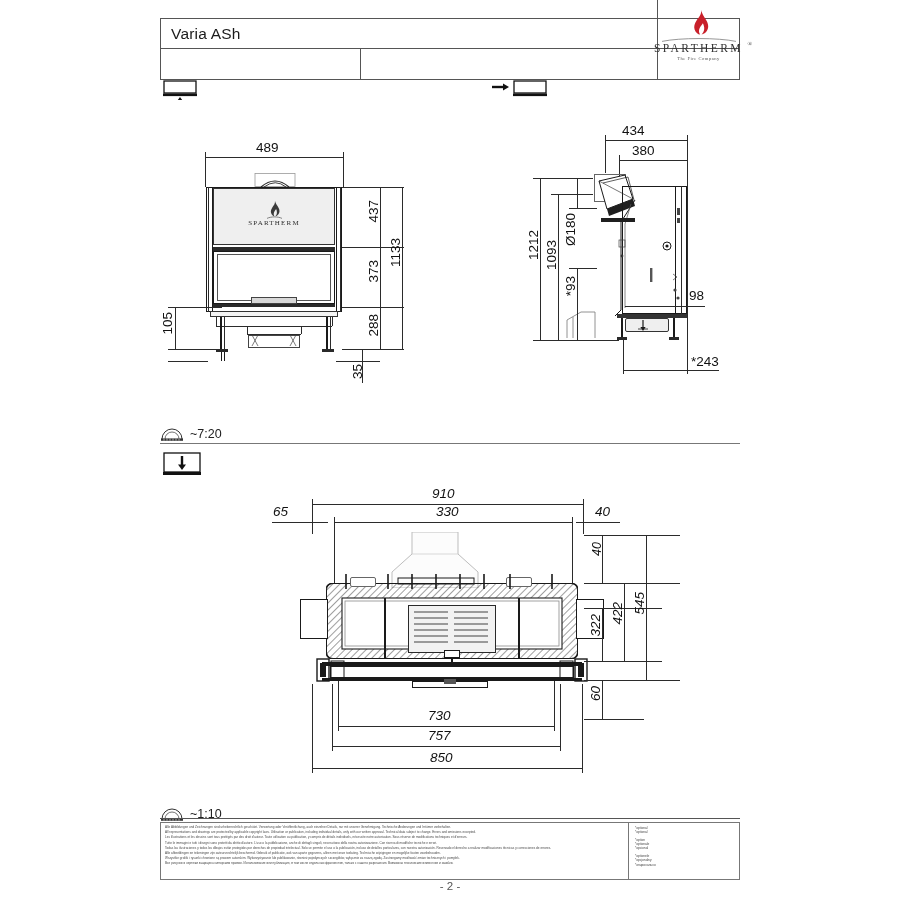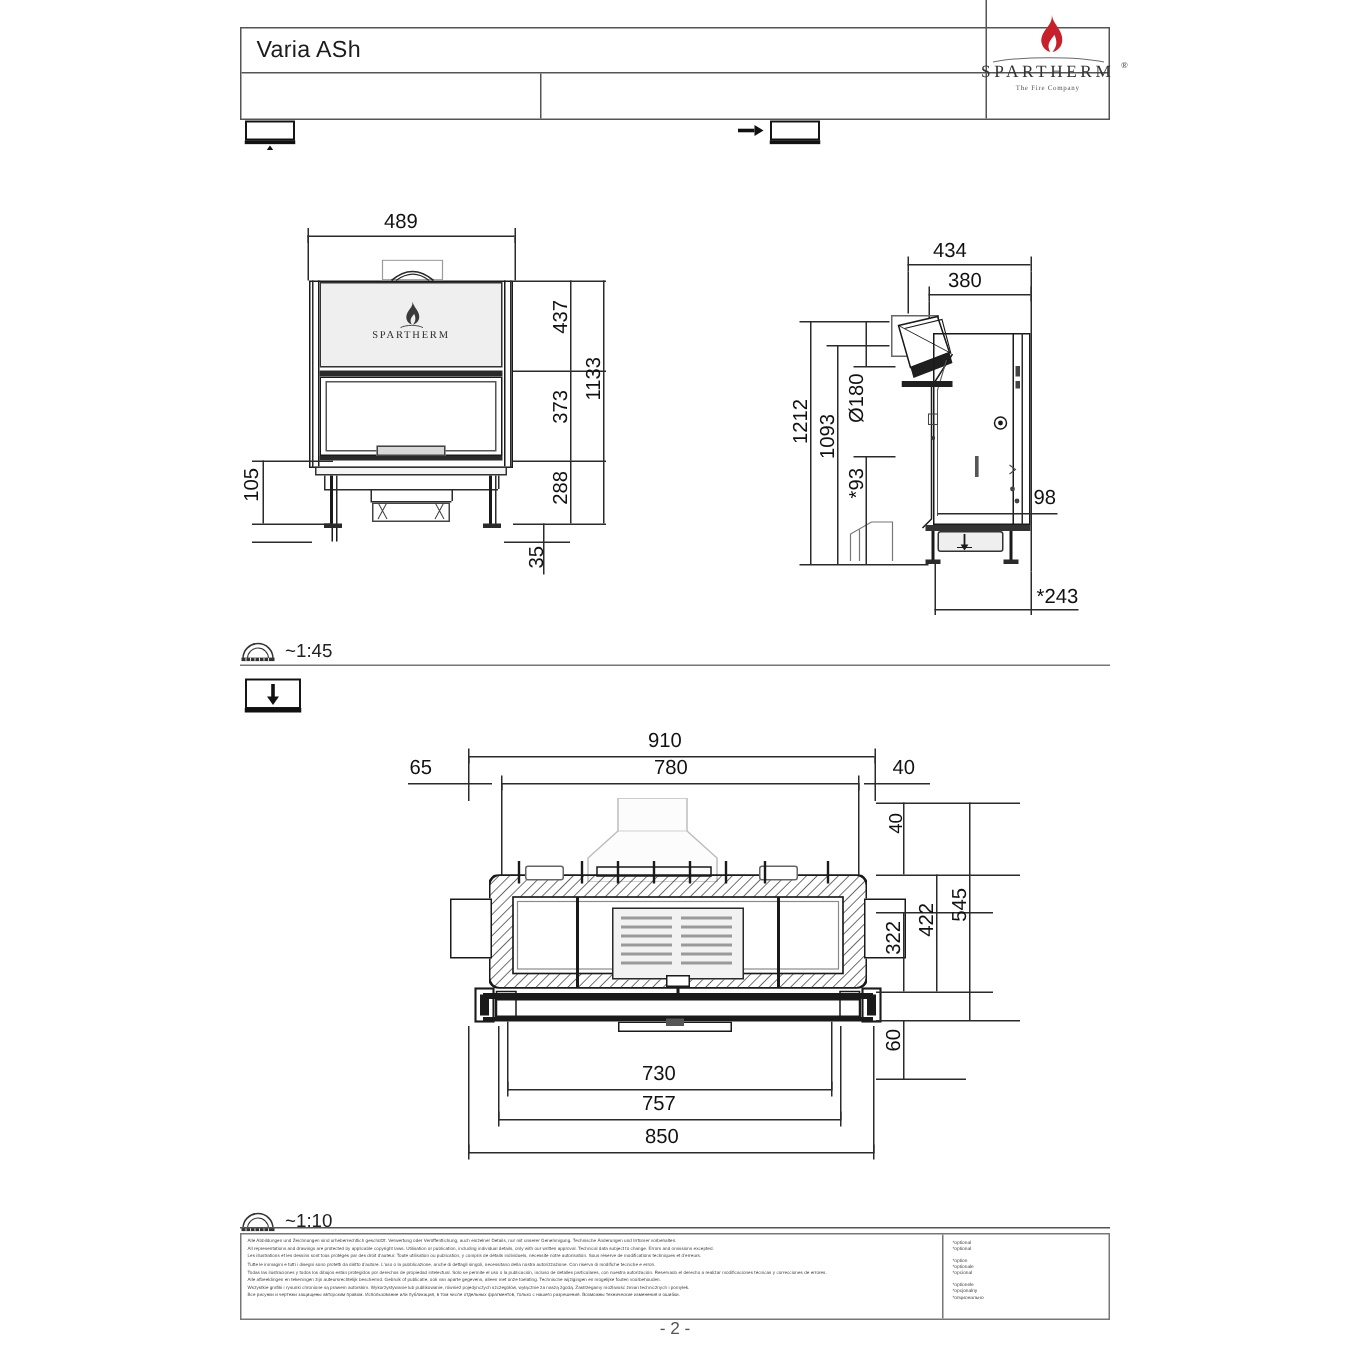--- a/index.html
+++ b/index.html
@@ -198,21 +198,21 @@
     <div class="ln hln thin" style="left:186px;top:231px;width:44px;"></div>
     <div class="dim-txt vert" style="left:200px;top:234px;">35</div>
 
     <div class="ln hln thin" style="left:18px;top:177px;width:54px;"></div>
     <div class="ln hln thin" style="left:18px;top:219px;width:54px;"></div>
     <div class="ln vln thin" style="left:25px;top:177px;height:42px;"></div>
     <div class="dim-txt vert" style="left:10px;top:182px;">105</div>
     <div class="ln hln thin" style="left:18px;top:231px;width:40px;"></div>
   </div>
 
-  <div class="abs" style="left:505px;top:118px;width:235px;height:290px;margin-top:36px;">
+  <div class="abs" style="left:505px;top:118px;width:235px;height:290px;">
 
     <div class="ln hln thin" style="left:100px;top:22px;width:82px;"></div>
     <div class="ln vln thin" style="left:100px;top:17px;height:10px;"></div>
     <div class="ln vln thin" style="left:182px;top:17px;height:10px;"></div>
     <div class="dim-txt" style="left:117px;top:5px;">434</div>
     <div class="ln hln thin" style="left:114px;top:42px;width:68px;"></div>
     <div class="ln vln thin" style="left:114px;top:37px;height:10px;"></div>
     <div class="ln vln thin" style="left:182px;top:37px;height:10px;"></div>
     <div class="dim-txt" style="left:127px;top:25px;">380</div>
     <div class="ln vln thin" style="left:100px;top:27px;height:28px;"></div>
@@ -297,43 +297,43 @@
       <rect x="1" y="12.4" width="22" height="2.4" fill="#333"></rect>
       <g stroke="#fff" stroke-width="0.6">
         <line x1="4" y1="12.6" x2="4" y2="14.6"></line>
           <line x1="7" y1="12.6" x2="7" y2="14.6"></line>
         <line x1="10" y1="12.6" x2="10" y2="14.6"></line>
           <line x1="13" y1="12.6" x2="13" y2="14.6"></line>
         <line x1="16" y1="12.6" x2="16" y2="14.6"></line>
           <line x1="19" y1="12.6" x2="19" y2="14.6"></line>
       </g>
     </svg>
-    <span class="scale-txt">~1:45</span>
+    <span class="scale-txt">~7:20</span>
   </div>
   <div class="ln hln" id="rule-mid"></div>
   <div class="abs" style="left:163px;top:452px;">
     <svg width="38" height="26" viewBox="0 0 38 26">
       <rect x="1" y="1" width="36" height="19" fill="none" stroke="#111" stroke-width="1.3"></rect>
       <rect x="0" y="20" width="38" height="3" fill="#111"></rect>
       <line x1="19" y1="4" x2="19" y2="13" stroke="#111" stroke-width="2.4"></line>
       <path d="M19 18 l-4 -5.6 h8 z" fill="#111"></path>
     </svg>
   </div>
 
-  <div class="abs" style="left:250px;top:480px;width:430px;height:320px;">
+  <div class="abs" style="left:250px;top:480px;width:430px;height:320px;font-style:italic;">
 
     <div class="ln hln thin" style="left:62px;top:24px;width:271px;"></div>
     <div class="ln vln thin" style="left:62px;top:19px;height:10px;"></div>
     <div class="ln vln thin" style="left:333px;top:19px;height:10px;"></div>
     <div class="dim-txt" style="left:182px;top:6px;">910</div>
 
     <div class="ln hln thin" style="left:84px;top:42px;width:238px;"></div>
     <div class="ln vln thin" style="left:84px;top:37px;height:10px;"></div>
     <div class="ln vln thin" style="left:322px;top:37px;height:10px;"></div>
-    <div class="dim-txt" style="left:186px;top:24px;">780</div>
+    <div class="dim-txt" style="left:186px;top:24px;">330</div>
 
     <div class="ln hln thin" style="left:22px;top:42px;width:56px;"></div>
     <div class="dim-txt" style="left:23px;top:24px;">65</div>
 
     <div class="ln hln thin" style="left:326px;top:42px;width:44px;"></div>
     <div class="dim-txt" style="left:345px;top:24px;">40</div>
     <div class="ln vln thin" style="left:62px;top:24px;height:30px;"></div>
     <div class="ln vln thin" style="left:333px;top:24px;height:30px;"></div>
     <div class="ln vln thin" style="left:84px;top:42px;height:62px;"></div>
     <div class="ln vln thin" style="left:322px;top:42px;height:62px;"></div>

